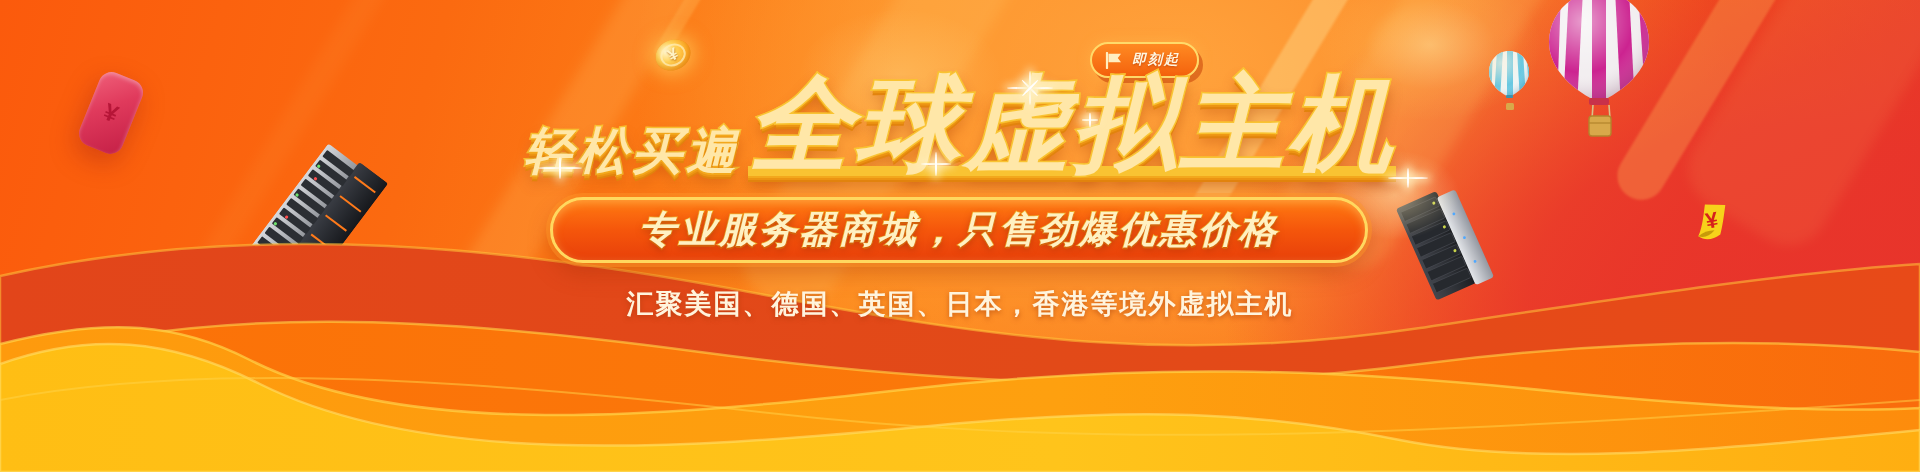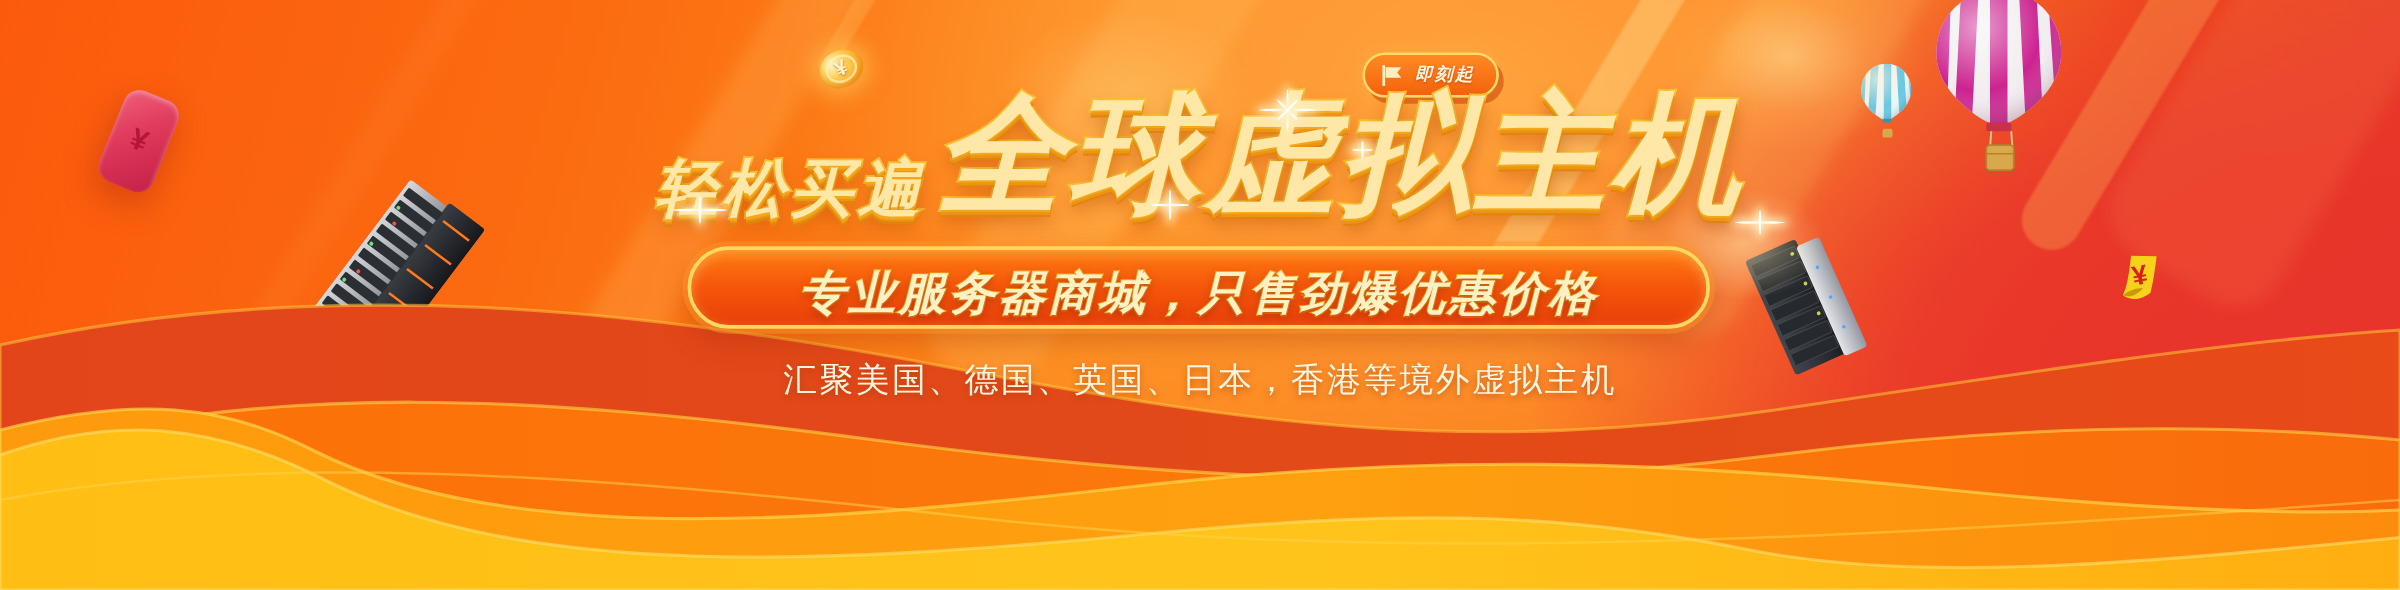--- a/index.html
+++ b/index.html
@@ -66,48 +66,48 @@
     color:#ffe7a8;
     -webkit-text-stroke:3px #f9c332;
     paint-order:stroke fill;
     text-shadow:
       0 2px 0 #f3a81c,
       0 4px 0 #ec9413,
       0 6px 0 #e2830d,
       0 9px 14px rgba(170,60,5,.45);
   }
   #headline .small{font-size:50px;}
-  #headline .big{font-size:104px;margin-left:8px;}
+  #headline .big{font-size:104px;margin-left:8px;text-decoration:underline;}
   
   .spark{position:absolute;pointer-events:none;}
   .spark i{position:absolute;left:50%;top:50%;background:#fff;border-radius:50%;
     transform-origin:center;box-shadow:0 0 8px 3px rgba(255,240,190,.9);}
   
   #subpill{
     position:absolute;left:550px;top:197px;width:818px;height:66px;
     border-radius:34px;
     background:linear-gradient(180deg,#ff7a12 0%, #f5560b 50%, #e8400a 100%);
     border:3px solid #ffd85f;
     box-shadow:
       0 0 0 4px rgba(255,150,40,.45),
       0 10px 22px rgba(160,45,5,.35),
       inset 0 3px 9px rgba(255,190,90,.55);
-    display:flex;align-items:flex-end;justify-content:center;
+    display:flex;align-items:center;justify-content:center;
   }
   #subpill .txt{
     font-size:37px;font-weight:bold;font-style:italic;letter-spacing:3px;
     color:#fff1c2;
     -webkit-text-stroke:1.5px #f7b82c;
     paint-order:stroke fill;
     text-shadow:0 2px 0 #d4610a, 0 3px 7px rgba(150,40,5,.55);
   }
   
   #tagline{
     position:absolute;left:0;top:286px;width:1920px;text-align:center;
-    font-size:27px;letter-spacing:2px;color:#fff4dd;font-weight:400;
+    font-size:27px;letter-spacing:2px;color:#fff4dd;font-weight:700;
     text-shadow:0 2px 5px rgba(160,55,10,.55);
   }
 </style>
 </head>
 <body>
 
 <div id="banner">
 
   <div class="layer" id="bg-base"></div>
 

